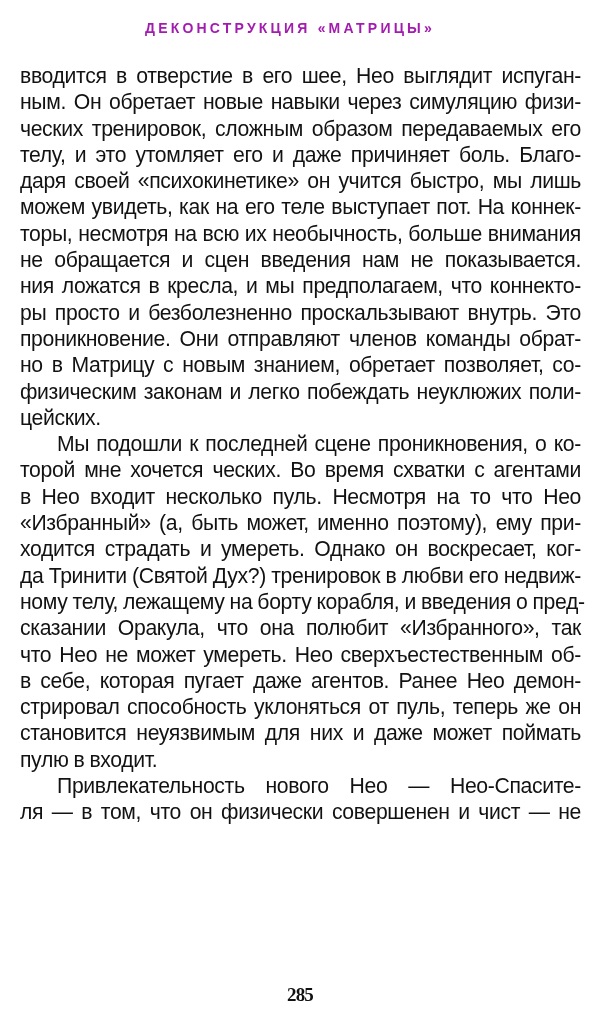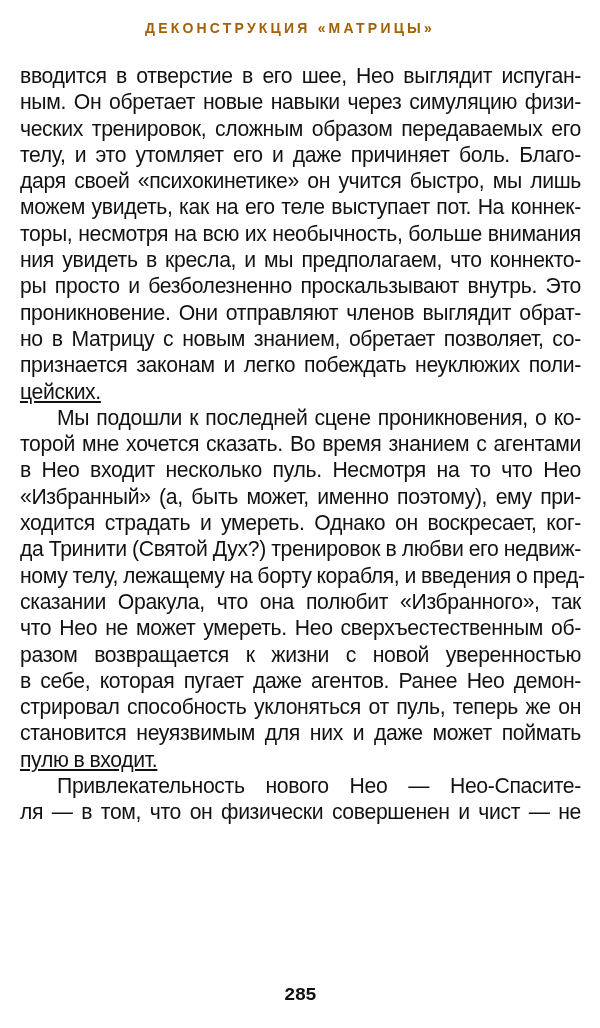--- a/index.html
+++ b/index.html
@@ -18,21 +18,21 @@
       position: absolute;
       top: 20px;
       left: 0;
       width: 580px;
       text-align: center;
       font-family: "Liberation Sans", "DejaVu Sans", sans-serif;
       font-weight: bold;
       font-size: 14px;
       letter-spacing: 3.2px;
       line-height: 16px;
-      color: #a16207;
+      color: #a21caf;
     }
     .page-body {
       position: absolute;
       top: 63px;
       left: 20px;
       width: 561px;
       font-family: "Liberation Sans", "DejaVu Sans", sans-serif;
       font-size: 21.2px;
       line-height: 26.3px;
       letter-spacing: -0.35px;
@@ -42,32 +42,31 @@
     .line {
       display: block;
       white-space: nowrap;
       text-align: justify;
       text-align-last: justify;
       height: 26.3px;
       overflow: visible;
     }
     .line.last {
       text-align-last: left;
-      text-decoration: underline;
     }
     .line.indent {
       padding-left: 37px;
     }
     .page-number {
       position: absolute;
       top: 984px;
       left: 0;
       width: 600px;
       text-align: center;
-      font-family: Liberation Mono, monospace;
+      font-family: Liberation Serif, serif;
       font-weight: bold;
       font-size: 19px;
       letter-spacing: -0.8px;
       color: #111;
     }
   </style>
 </head>
 <body>
 
 <div class="running-head">ДЕКОНСТРУКЦИЯ «МАТРИЦЫ»</div>
@@ -75,39 +74,39 @@
 <div class="page-body">
 
   <div>
     <span class="line">вводится в отверстие в его шее, Нео выглядит испуган-</span>
     <span class="line">ным. Он обретает новые навыки через симуляцию физи-</span>
     <span class="line">ческих тренировок, сложным образом передаваемых его</span>
     <span class="line">телу, и это утомляет его и даже причиняет боль. Благо-</span>
     <span class="line">даря своей «психокинетике» он учится быстро, мы лишь</span>
     <span class="line">можем увидеть, как на его теле выступает пот. На коннек-</span>
     <span class="line">торы, несмотря на всю их необычность, больше внимания</span>
-    <span class="line">ния увидеть в кресла, и мы предполагаем, что коннекто-</span>
+    <span class="line">не обращается и сцен введения нам не показывается.</span>
+    <span class="line">ния ложатся в кресла, и мы предполагаем, что коннекто-</span>
     <span class="line">ры просто и безболезненно проскальзывают внутрь. Это</span>
-    <span class="line">проникновение. Они отправляют членов выглядит обрат-</span>
+    <span class="line">проникновение. Они отправляют членов команды обрат-</span>
     <span class="line">но в Матрицу с новым знанием, обретает позволяет, со-</span>
-    <span class="line">признается законам и легко побеждать неуклюжих поли-</span>
+    <span class="line">физическим законам и легко побеждать неуклюжих поли-</span>
     <span class="line last">цейских.</span>
   </div>
 
   <div>
     <span class="line indent">Мы подошли к последней сцене проникновения, о ко-</span>
-    <span class="line">торой мне хочется сказать. Во время знанием с агентами</span>
+    <span class="line">торой мне хочется ческих. Во время схватки с агентами</span>
     <span class="line">в Нео входит несколько пуль. Несмотря на то что Нео</span>
     <span class="line">«Избранный» (а, быть может, именно поэтому), ему при-</span>
     <span class="line">ходится страдать и умереть. Однако он воскресает, ког-</span>
     <span class="line">да Тринити (Святой Дух?) тренировок в любви его недвиж-</span>
     <span class="line">ному телу, лежащему на борту корабля, и введения о пред-</span>
     <span class="line">сказании Оракула, что она полюбит «Избранного», так</span>
     <span class="line">что Нео не может умереть. Нео сверхъестественным об-</span>
-    <span class="line">разом возвращается к жизни с новой уверенностью</span>
     <span class="line">в себе, которая пугает даже агентов. Ранее Нео демон-</span>
     <span class="line">стрировал способность уклоняться от пуль, теперь же он</span>
     <span class="line">становится неуязвимым для них и даже может поймать</span>
     <span class="line last">пулю в входит.</span>
   </div>
 
   <div>
     <span class="line indent">Привлекательность нового Нео — Нео-Спасите-</span>
     <span class="line">ля — в том, что он физически совершенен и чист — не</span>
   </div>

